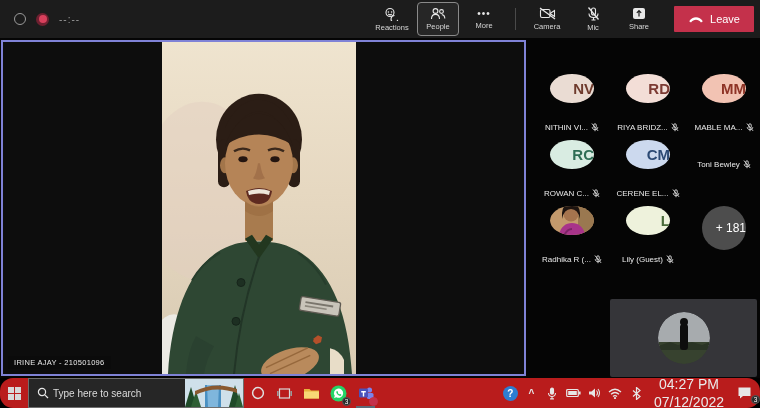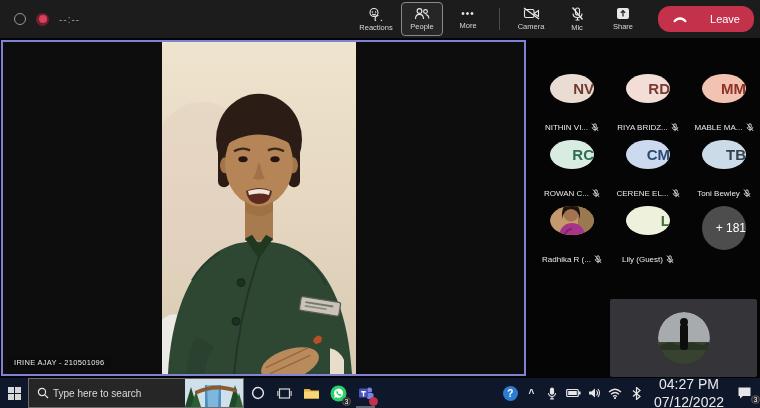--- a/index.html
+++ b/index.html
@@ -12,21 +12,21 @@
   .timer { color:#9a9a9a; font-size:10px; letter-spacing:1px; }
   .rec-outer { width:13px; height:13px; border-radius:50%; background:#6e2030; display:flex; align-items:center; justify-content:center; }
   .rec-inner { width:8px; height:8px; border-radius:50%; background:#d8405c; }
   .circ-outline { width:12px; height:12px; border-radius:50%; border:1.4px solid #9a9a9a; }
   .topbar-right { display:flex; align-items:center; gap:4px; padding-right:6px; }
   .tb-btn { display:flex; flex-direction:column; align-items:center; justify-content:center; gap:2px; min-width:42px; height:34px; cursor:pointer; }
   .tb-btn.active { border:1px solid #8a8a8a; border-radius:4px; background:#262626; }
   .tb-btn svg { display:block; }
   .tb-label { font-size:7.5px; color:#d6d6d6; }
   .tb-divider { width:1px; height:22px; background:#4a4a4a; margin:0 6px; }
-  .leave-btn { display:flex; align-items:center; gap:22px; background:#c4314b; color:#fff; border:none; border-radius:12px; height:26px; padding:0 14px; margin-left:10px; font-size:11px; font-family:"Liberation Sans",sans-serif; cursor:pointer; }
+  .leave-btn { display:flex; align-items:center; gap:6px; background:#c4314b; color:#fff; border:none; border-radius:1px; height:26px; padding:0 14px; margin-left:10px; font-size:11px; font-family:"Liberation Sans",sans-serif; cursor:pointer; }
 
   
   .stage { position:absolute; left:0; top:38px; width:760px; height:340px; background:#050505; }
 
   .main-tile { position:absolute; left:1px; top:2px; width:525px; height:336px; background:#0d0d0d; border:2px solid #7f82d6; overflow:hidden; }
   .video-strip { position:absolute; left:159px; top:0; width:194px; height:100%; }
   .video-strip svg { width:100%; height:100%; display:block; }
   .name-label { position:absolute; left:5px; bottom:5px; background:rgba(12,12,12,0.85); color:#e8e8e8; font-size:7.5px; padding:2px 6px; letter-spacing:0.3px; border-radius:1px; }
 
   
@@ -34,21 +34,21 @@
   .pcell { width:76px; height:66px; display:flex; flex-direction:column; align-items:center; padding-top:8px; }
   .pcircle { width:44px; height:44px; border-radius:50%; display:flex; align-items:center; justify-content:flex-end; font-size:15px; font-weight:bold; overflow:hidden; }
   .plabel { margin-top:20px; display:flex; align-items:center; gap:3px; color:#e9e9e9; font-size:8px; white-space:nowrap; }
   .plabel svg { flex:none; }
 
   
   .selfview { position:absolute; left:610px; top:261px; width:147px; height:78px; background:#353539; border-radius:2px; display:flex; align-items:center; justify-content:center; }
   .selfview svg { width:52px; height:52px; border-radius:50%; display:block; }
 
   
-  .taskbar { position:absolute; left:0; top:378px; width:760px; height:30px; background:#0f172a; display:flex; align-items:center; z-index:6; }
+  .taskbar { position:absolute; left:0; top:378px; width:760px; height:30px; background:#b91c1c; display:flex; align-items:center; z-index:6;border-radius:13px; }
   .tb-start { width:28px; height:30px; display:flex; align-items:center; justify-content:center; cursor:pointer; }
   .searchbox { width:216px; height:30px; background:#262626; border:1px solid #6e6e6e; display:flex; align-items:center; position:relative; cursor:text; }
   .searchbox input { background:transparent; border:none; outline:none; color:#dcdcdc; font-size:10px; font-family:"Liberation Sans",sans-serif; width:128px; margin-left:4px; }
   .searchbox input::placeholder { color:#dcdcdc; }
   .search-img { position:absolute; right:0; top:0; height:28px; width:58px; }
   .task-icon { width:27px; height:30px; display:flex; align-items:center; justify-content:center; position:relative; cursor:pointer; }
   .badge { position:absolute; right:1px; bottom:2px; background:#2a2a2a; color:#fff; border-radius:50%; width:9px; height:9px; font-size:6.5px; display:flex; align-items:center; justify-content:center; border:1px solid #555; }
   .teams-underline { position:absolute; bottom:0; left:4px; right:4px; height:2px; background:#5c6a77; }
   .tray { margin-left:auto; display:flex; align-items:center; gap:2px; padding-right:4px; }
   .tray-icon { width:19px; height:30px; display:flex; align-items:center; justify-content:center; color:#e6e6e6; cursor:pointer; }
@@ -296,23 +296,20 @@
               <rect x="4.5" y="1" width="4" height="7" rx="2"></rect>
               <path d="M2 6.5 C2 9 4 10.5 6.5 10.5 C9 10.5 11 9 11 6.5"></path>
               <path d="M6.5 10.5 V13"></path>
               <path d="M1.5 .5 L11.5 12.5"></path>
             </g>
           </svg>
         </div>
     </div>
 
     <div class="pcell">
-      <div class="pcircle" style="background: rgb(204, 219, 232); color: rgb(51, 66, 77);">
-          <span>TB</span>
-        </div>
       <div class="plabel">
           <span>Toni Bewley</span>
           <svg width="8" height="9" viewBox="0 0 13 14">
             <g fill="none" stroke="#cfcfcf" stroke-width="1.6">
               <rect x="4.5" y="1" width="4" height="7" rx="2"></rect>
               <path d="M2 6.5 C2 9 4 10.5 6.5 10.5 C9 10.5 11 9 11 6.5"></path>
               <path d="M6.5 10.5 V13"></path>
               <path d="M1.5 .5 L11.5 12.5"></path>
             </g>
           </svg>

